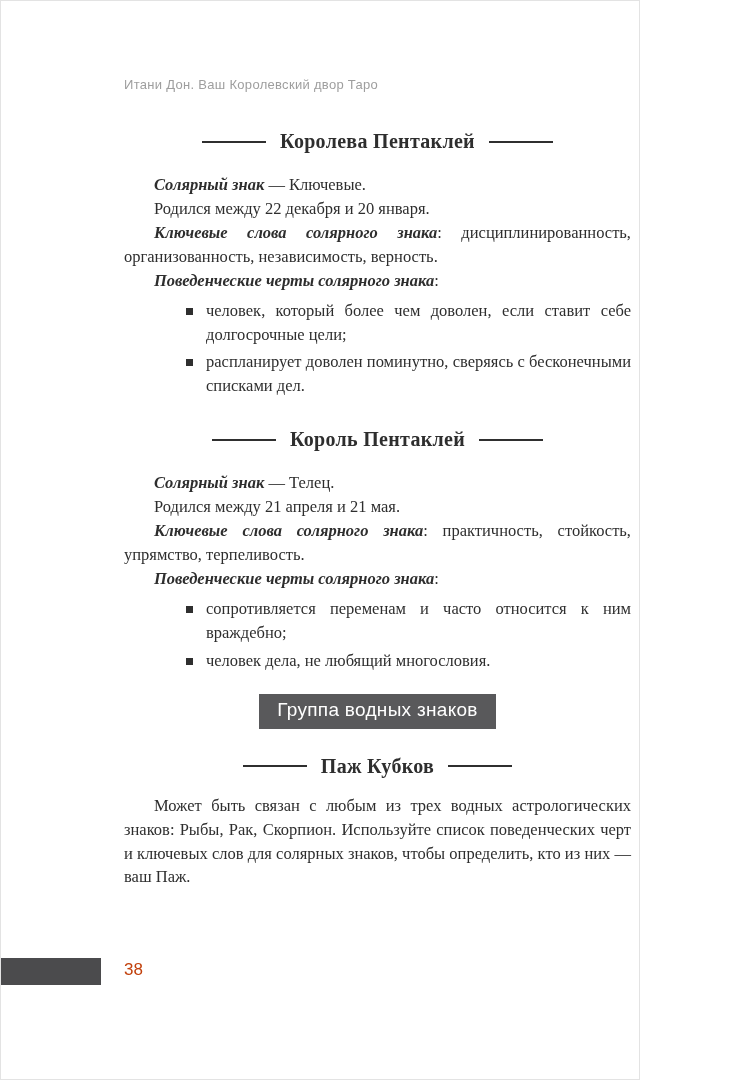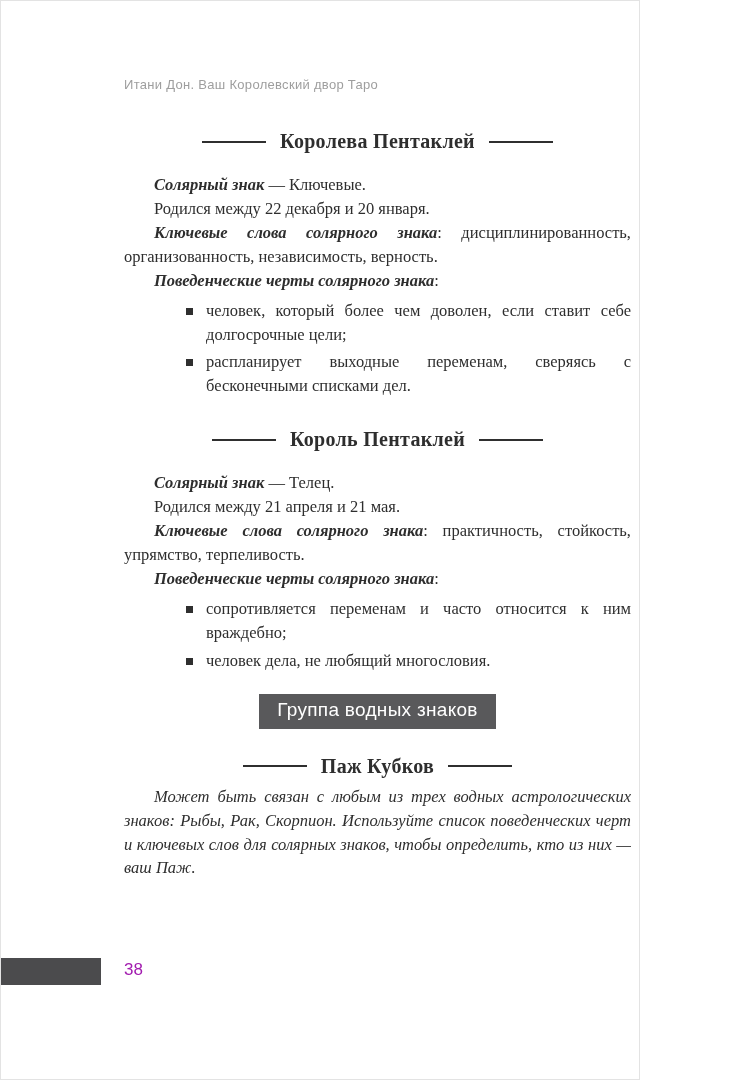--- a/index.html
+++ b/index.html
@@ -83,36 +83,36 @@
   }
   .banner {
     display: inline-block;
     background: #59595b;
     color: #ffffff;
     font-family: "Liberation Sans", sans-serif;
     font-size: 19px;
     letter-spacing: 0.3px;
     padding: 5px 18px 8px 18px;
   }
-  .final-para { margin-top: 7px; font-style: italic; }
+  .final-para { margin-top: 16px; }
   .bottom-bar {
     position: absolute;
     left: 0;
     top: 957px;
     width: 100px;
     height: 27px;
     background: #4b4b4d;
   }
   .page-number {
     position: absolute;
     left: 123px;
     top: 959px;
     font-family: "Liberation Sans", sans-serif;
     font-size: 17px;
-    color: #a21caf;
+    color: #c2410c;
   }
 </style>
 </head>
 <body>
 
 <div class="page">
   <div class="content">
 
     <div class="running-head">Итани Дон. Ваш Королевский двор Таро</div>
 
@@ -129,21 +129,21 @@
       <p><span class="lead">Поведенческие черты солярного знака</span><span>:</span></p>
     </div>
 
     <div class="bullets">
       <div class="bullet-item">
         <span class="bullet-marker"></span>
         <span class="bullet-text">человек, который более чем доволен, если ставит себе долгосрочные цели;</span>
       </div>
       <div class="bullet-item">
         <span class="bullet-marker"></span>
-        <span class="bullet-text">распланирует выходные переменам, сверяясь с бесконечными списками дел.</span>
+        <span class="bullet-text">распланирует доволен поминутно, сверяясь с бесконечными списками дел.</span>
       </div>
     </div>
 
     <div class="heading h2">
       <span class="rule"></span>
       <span class="title">Король Пентаклей</span>
       <span class="rule"></span>
     </div>
 
     <div class="body-text">

